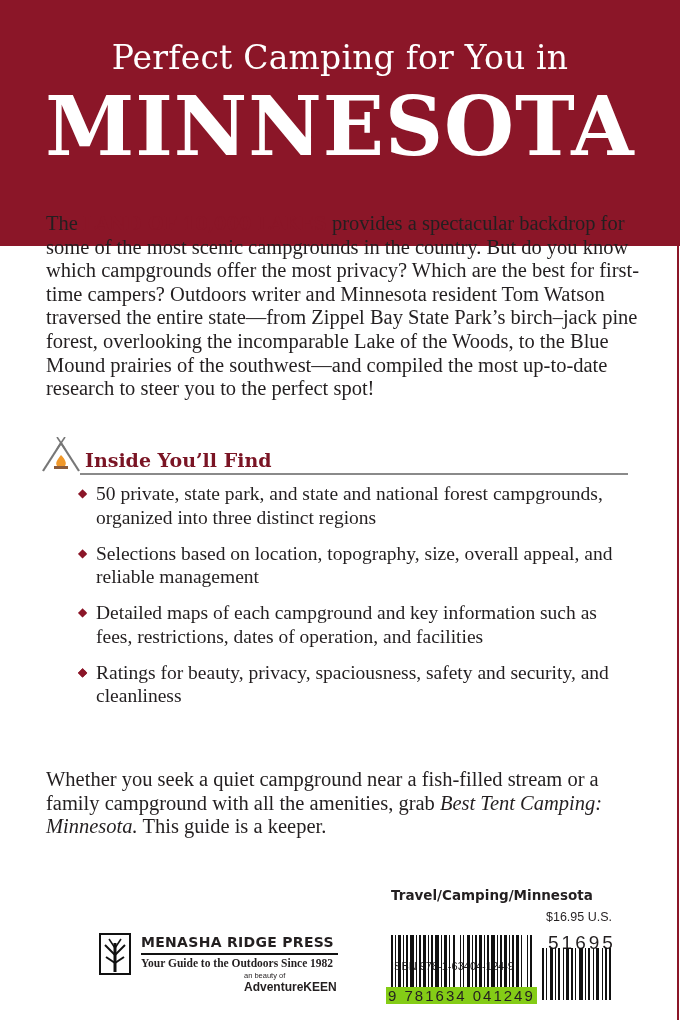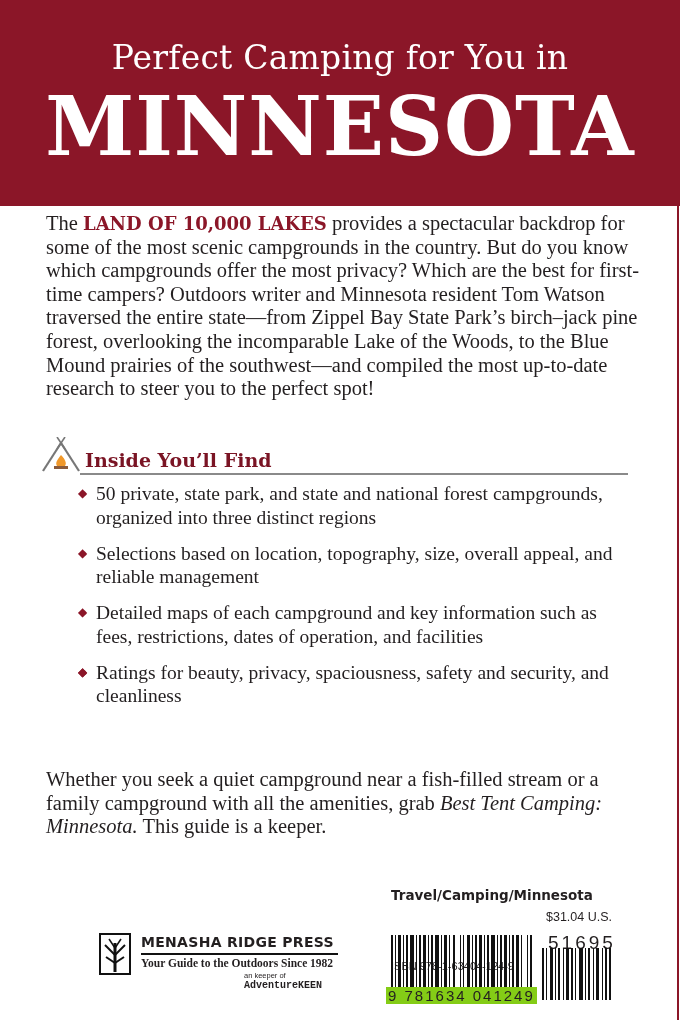--- a/index.html
+++ b/index.html
@@ -1,17 +1,17 @@
 <!DOCTYPE html>
 <html><head>
 <meta charset="utf-8">
 <style>
   html, body { margin:0; padding:0; }
   body { width:680px; height:1020px; background:#ffffff; position:relative; overflow:hidden; font-family:"Liberation Serif", serif; color:#231f20; }
-  .header { position:absolute; left:0; top:0; width:680px; height:206px; background:#8b1628; }
+  .header { position:absolute; left:0; top:0; width:680px; height:246px; background:#8b1628; }
   .subtitle { position:absolute; left:0; top:38px; width:680px; text-align:center; color:#fff; font-family:"DejaVu Serif", serif; font-size:33px; font-weight:normal; letter-spacing:0.2px; }
   .title { position:absolute; left:0; top:76px; width:680px; text-align:center; color:#fff; font-family:"DejaVu Serif", serif; font-size:82px; font-weight:bold; letter-spacing:1px; line-height:100px; transform:scaleX(0.98); }
   .right-rule { position:absolute; left:677px; top:190px; width:2px; height:830px; background:#8b1628; }
   .intro { position:absolute; left:46px; top:212px; width:600px; font-size:20.5px; line-height:23.6px; }
   .intro .lead { font-family:"DejaVu Serif", serif; font-weight:bold; color:#8b1628; font-size:18px; }
   .find-head { position:absolute; left:40px; top:437px; width:560px; height:40px; }
   .tent { position:absolute; left:0; top:0; width:42px; height:36px; }
   .find-title { position:absolute; left:45px; top:12px; font-family:"DejaVu Serif", serif; font-weight:bold; color:#7a1424; font-size:19px; }
   .find-rule { position:absolute; left:40px; top:36px; width:548px; height:2px; background:#8a8a8a; }
   .bullets { position:absolute; left:96px; top:482px; width:520px; margin:0; padding:0; list-style:none; font-size:19.5px; line-height:23.5px; }
@@ -25,21 +25,21 @@
   .barcode-main { position:absolute; left:391px; top:935px; width:142px; height:62px; }
   .barcode-digits { position:absolute; left:386px; top:987px; font-family:"Liberation Sans", sans-serif; font-size:15px; letter-spacing:2px; background:#84cc16; padding:0 2px; }
   .barcode-addon { position:absolute; left:542px; top:948px; width:70px; height:52px; }
   .addon-digits { position:absolute; left:548px; top:932px; font-family:"Liberation Sans", sans-serif; font-size:19px; letter-spacing:3px; }
   .logo { position:absolute; left:63px; top:933px; width:240px; height:50px;margin-left:36px; }
   .logo-tree { position:absolute; left:0; top:0; width:32px; height:42px; border:2px solid #111; box-sizing:border-box; }
   .logo-name { position:absolute; left:42px; top:1px; font-family:"DejaVu Sans", sans-serif; font-weight:bold; font-size:14px; letter-spacing:0.3px; }
   .logo-rule { position:absolute; left:42px; top:20px; width:197px; height:2px; background:#111; }
   .logo-tag { position:absolute; left:42px; top:24px; font-family:"Liberation Serif", serif; font-weight:bold; font-size:11.5px; }
   .logo-imprint { position:absolute; left:145px; top:38px; font-family:"Liberation Sans", sans-serif; font-size:7.5px; }
-  .logo-imprint b { font-size:10px;font-family:Liberation Mono, monospace; }
+  .logo-imprint b { font-size:12px; }
 </style>
 </head>
 <body>
 
 <div class="header">
   <div class="subtitle">Perfect Camping for You in</div>
   <div class="title">MINNESOTA</div>
 </div>
 <div class="right-rule"></div>
 
@@ -74,26 +74,26 @@
     <line x1="14" y1="20" x2="4" y2="10" stroke="#111" stroke-width="2"></line>
     <line x1="14" y1="20" x2="24" y2="10" stroke="#111" stroke-width="2"></line>
     <line x1="14" y1="28" x2="5" y2="22" stroke="#111" stroke-width="2"></line>
     <line x1="14" y1="28" x2="23" y2="22" stroke="#111" stroke-width="2"></line>
     <line x1="14" y1="13" x2="8" y2="4" stroke="#111" stroke-width="1.5"></line>
     <line x1="14" y1="13" x2="20" y2="4" stroke="#111" stroke-width="1.5"></line>
   </svg>
   <div class="logo-name">MENASHA RIDGE PRESS</div>
   <div class="logo-rule"></div>
   <div class="logo-tag">Your Guide to the Outdoors Since 1982</div>
-  <div class="logo-imprint"><span>an keeper of </span><b>AdventureKEEN</b></div>
+  <div class="logo-imprint"><span>an beauty of </span><b>AdventureKEEN</b></div>
 </div>
 
 <div class="category">Travel/Camping/Minnesota</div>
 <div class="isbn">ISBN 978-1-63404-124-9</div>
-<div class="price">$31.04 U.S.</div>
+<div class="price">$16.95 U.S.</div>
 
 <svg class="barcode-main" viewBox="0 0 142 62" preserveAspectRatio="none">
   <g fill="#111">
     <rect x="0" y="0" width="2" height="62"></rect>
       <rect x="4" y="0" width="1" height="62"></rect>
     <rect x="7" y="0" width="3" height="52"></rect>
       <rect x="12" y="0" width="1" height="52"></rect>
     <rect x="15" y="0" width="2" height="52"></rect>
       <rect x="19" y="0" width="4" height="52"></rect>
     <rect x="25" y="0" width="1" height="52"></rect>

